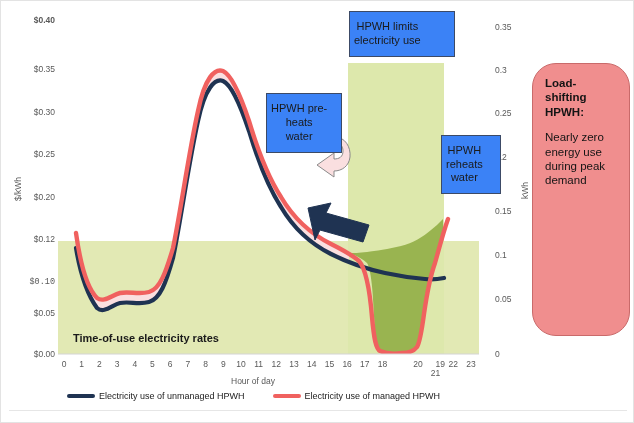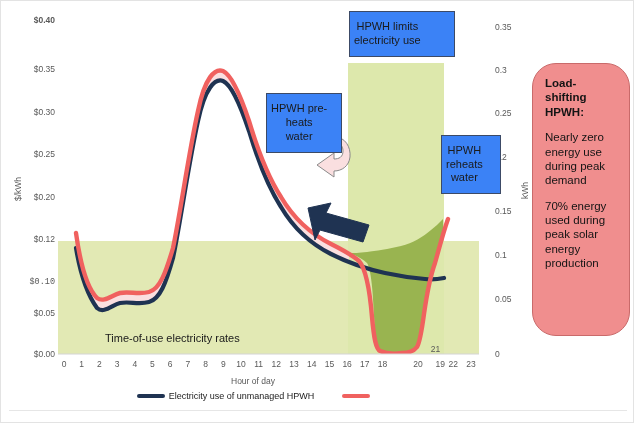--- a/index.html
+++ b/index.html
@@ -59,21 +59,21 @@
     font-size:11.5px;
     line-height:1.25;
     color:#141414;
   }
   #side-panel .hd{font-weight:bold;}
   #side-panel p{margin:0 0 11px 0;}
 
   
   #tou-label{
     position:absolute;left:72px;top:331px;
-    font-size:11px;font-weight:normal;color:#1a1a1a;white-space:nowrap;margin-left:32px;
+    font-size:11px;font-weight:bold;color:#1a1a1a;white-space:nowrap;
   }
 
   
   #legend{
     position:absolute;left:0;top:390px;width:505px;
     display:flex;justify-content:center;gap:28px;align-items:center;
   }
   .legend-item{display:flex;align-items:center;gap:4px;}
   .legend-swatch{width:28px;height:4px;border-radius:2px;display:block;}
   .legend-text{font-size:9px;color:#222;white-space:nowrap;}
@@ -206,21 +206,21 @@
       <div class="xtick" style="left: 247.652px; top: 359px;">11</div>
       <div class="xtick" style="left: 265.348px; top: 359px;">12</div>
       <div class="xtick" style="left: 283.043px; top: 359px;">13</div>
       <div class="xtick" style="left: 300.739px; top: 359px;">14</div>
       <div class="xtick" style="left: 318.435px; top: 359px;">15</div>
       <div class="xtick" style="left: 336.13px; top: 359px;">16</div>
       <div class="xtick" style="left: 353.826px; top: 359px;">17</div>
       <div class="xtick" style="left: 371.522px; top: 359px;">18</div>
       <div class="xtick" style="left: 389.217px; top: 359px; margin-left: 40px;">19</div>
       <div class="xtick" style="left: 406.913px; top: 359px;">20</div>
-      <div class="xtick" style="left: 424.609px; top: 344px;">21</div>
+      <div class="xtick" style="left: 424.609px; top: 368px;">21</div>
       <div class="xtick" style="left: 442.304px; top: 359px;">22</div>
       <div class="xtick" style="left: 460px; top: 359px;">23</div>
     </div>
 
   <div id="tou-label">Time-of-use electricity rates</div>
 
   <div class="callout" style="left:348px;top:10px;width:106px;height:46px;">
     <span style="white-space:pre-line;">HPWH limits
 electricity use</span>
   </div>
@@ -235,27 +235,27 @@
     <span style="white-space:pre-line;">HPWH
 reheats
 water</span>
   </div>
 
   <div id="side-panel">
     <p class="hd" style="white-space:pre-line;">Load-
 shifting
 HPWH:</p>
     <p>Nearly zero energy use during peak demand</p>
-    <p>70% energy used  during peak solar energy production</p>
   </div>
 
   <div id="legend">
       <div class="legend-item">
         <span class="legend-swatch" style="background: rgb(31, 51, 82);"></span>
         <span class="legend-text">Electricity use of unmanaged HPWH</span>
       </div>
       <div class="legend-item">
         <span class="legend-swatch" style="background: rgb(240, 97, 95);"></span>
+        <span class="legend-text">Electricity use of managed HPWH</span>
       </div>
     </div>
   <div id="bottom-rule"></div>
 
 </div>
 
 </body></html>

